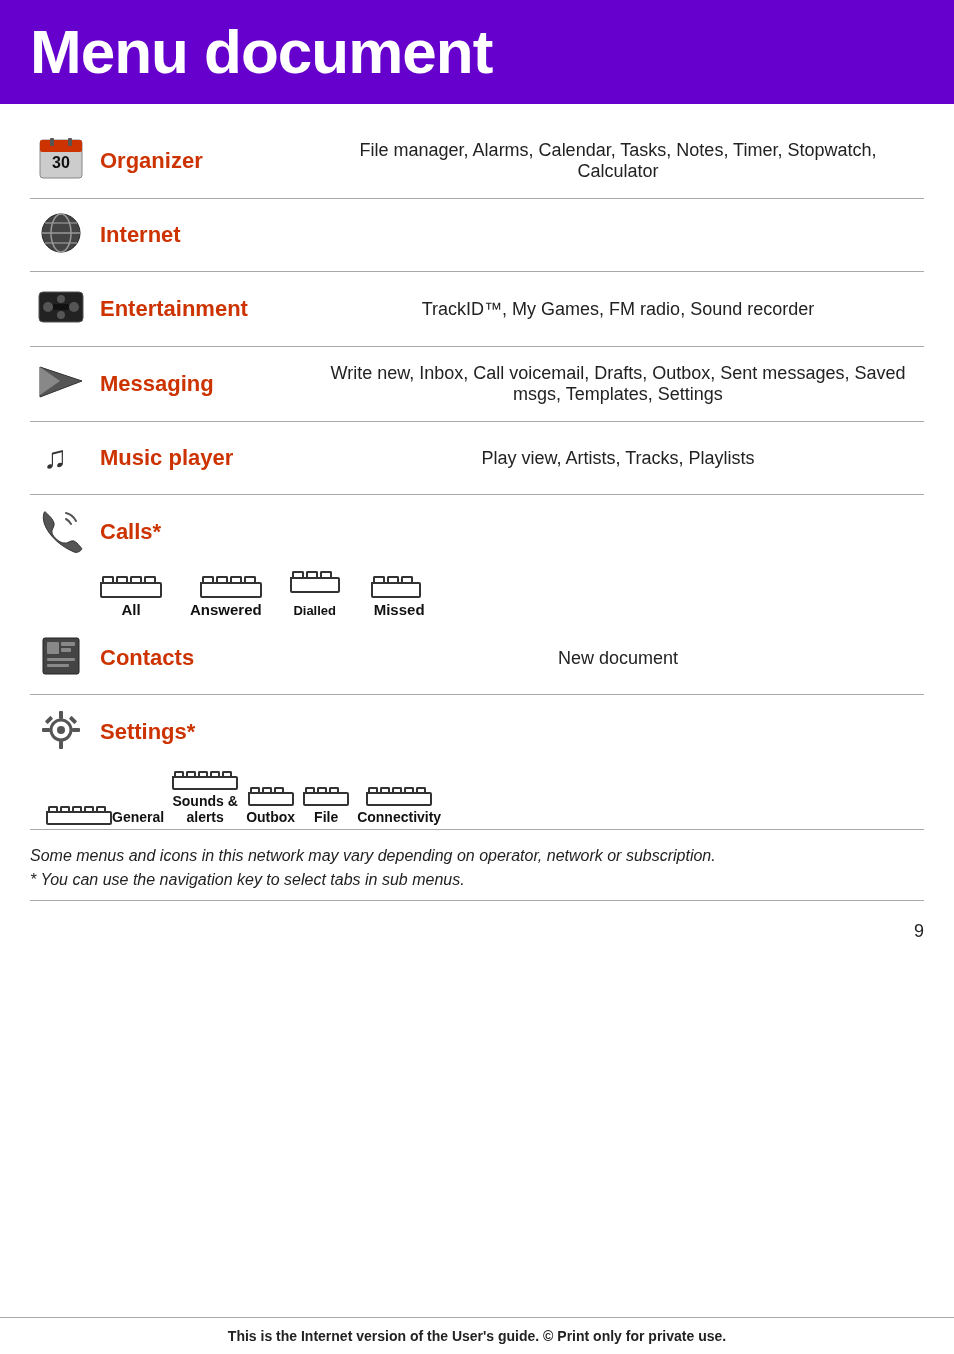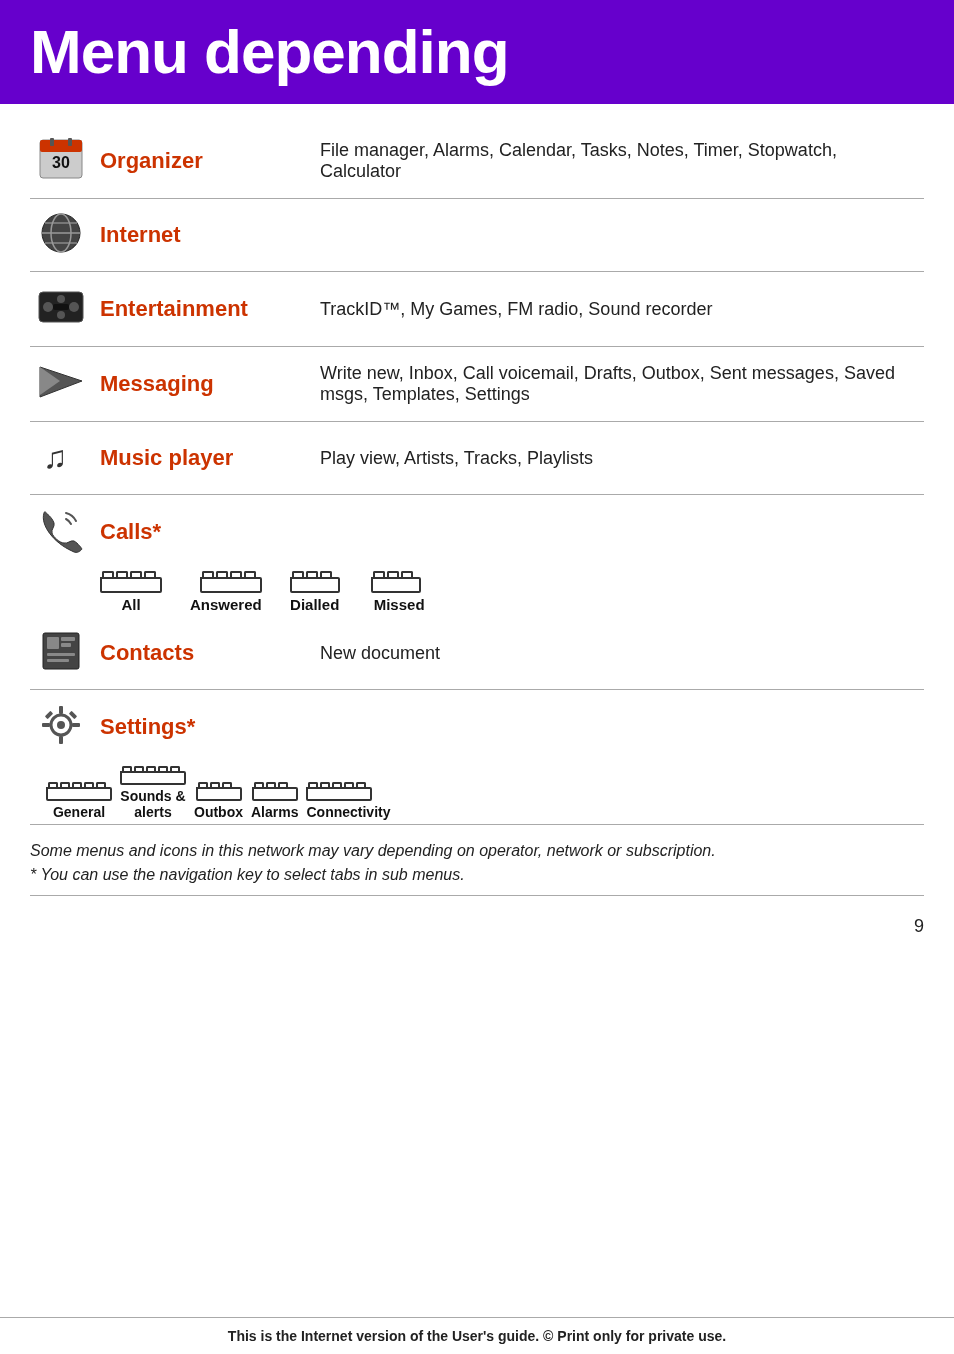--- a/index.html
+++ b/index.html
@@ -56,20 +56,21 @@
     .menu-label {
       color: #cc3300;
       font-size: 22px;
       font-weight: bold;
     }
 
     .desc-cell {
       font-size: 18px;
       color: #222;
       vertical-align: middle;
+      text-align: center;
     }
 
     .page-number {
       text-align: right;
       padding: 20px 30px;
       font-size: 18px;
       color: #222;
     }
 
     .footer-bar {
@@ -82,21 +83,21 @@
       font-size: 14px;
       font-weight: bold;
       color: #222;
       text-align: center;
     }
   </style>
 </head>
 <body>
 
 <div class="header">
-  <h1>Menu depending</h1>
+  <h1>Menu document</h1>
 </div>
 
 <div class="content">
   <table class="menu-table">
 
     <tbody>
         <tr>
       <td class="icon-cell">
         <svg width="46" height="46" viewBox="0 0 46 46">
           <rect x="2" y="4" width="42" height="38" rx="3" fill="#ccc" stroke="#888" stroke-width="1"></rect>
@@ -223,21 +224,21 @@
             <div style="display:flex;gap:2px;margin-bottom:0px;">
               <div style="display:flex;flex-direction:column;align-items:flex-start;">
                 <div style="display:flex;gap:2px;margin-bottom:-2px;padding-left:2px;">
                   <div style="width:12px;height:8px;border:2px solid #333;border-bottom:none;border-radius:2px 2px 0 0;"></div>
                   <div style="width:12px;height:8px;border:2px solid #333;border-bottom:none;border-radius:2px 2px 0 0;"></div>
                   <div style="width:12px;height:8px;border:2px solid #333;border-bottom:none;border-radius:2px 2px 0 0;"></div>
                 </div>
                 <div style="width:50px;height:16px;border:2px solid #333;border-radius:0 2px 2px 2px;background:#fff;"></div>
               </div>
             </div>
-            <span style="font-size:15px;font-weight:bold;color:#111;margin-top:3px;">Dialled</span>
+            <span style="font-size:13px;font-weight:bold;color:#111;margin-top:10px;">Dialled</span>
           </div>
 
           <div style="display:flex;flex-direction:column;align-items:center;">
             <div style="display:flex;gap:2px;margin-bottom:0px;">
               <div style="display:flex;flex-direction:column;align-items:flex-start;">
                 <div style="display:flex;gap:2px;margin-bottom:-2px;padding-left:2px;">
                   <div style="width:12px;height:8px;border:2px solid #333;border-bottom:none;border-radius:2px 2px 0 0;"></div>
                   <div style="width:12px;height:8px;border:2px solid #333;border-bottom:none;border-radius:2px 2px 0 0;"></div>
                   <div style="width:12px;height:8px;border:2px solid #333;border-bottom:none;border-radius:2px 2px 0 0;"></div>
                 </div>
@@ -282,21 +283,21 @@
       </td>
       <td class="label-cell" colspan="2">
         <span class="menu-label">Settings*</span>
       </td>
     </tr>
 
     <tr style="border-bottom:none;">
       <td colspan="3" style="padding: 2px 8px 4px 8px;">
         <div style="display:flex; gap:8px; align-items:flex-end; padding-left: 8px;">
 
-          <div style="display:flex;flex-direction:column;align-items:center;">
+          <div style="display:flex;flex-direction:row;align-items:center;">
             <div style="display:flex;flex-direction:column;align-items:flex-start;">
               <div style="display:flex;gap:2px;margin-bottom:-2px;padding-left:2px;">
                 <div style="width:10px;height:7px;border:2px solid #333;border-bottom:none;border-radius:2px 2px 0 0;"></div>
                 <div style="width:10px;height:7px;border:2px solid #333;border-bottom:none;border-radius:2px 2px 0 0;"></div>
                 <div style="width:10px;height:7px;border:2px solid #333;border-bottom:none;border-radius:2px 2px 0 0;"></div>
                 <div style="width:10px;height:7px;border:2px solid #333;border-bottom:none;border-radius:2px 2px 0 0;"></div>
                 <div style="width:10px;height:7px;border:2px solid #333;border-bottom:none;border-radius:2px 2px 0 0;"></div>
               </div>
               <div style="width:66px;height:14px;border:2px solid #333;border-radius:0 2px 2px 2px;background:#fff;"></div>
             </div>
@@ -332,24 +333,24 @@
 
           <div style="display:flex;flex-direction:column;align-items:center;">
             <div style="display:flex;flex-direction:column;align-items:flex-start;">
               <div style="display:flex;gap:2px;margin-bottom:-2px;padding-left:2px;">
                 <div style="width:10px;height:7px;border:2px solid #333;border-bottom:none;border-radius:2px 2px 0 0;"></div>
                 <div style="width:10px;height:7px;border:2px solid #333;border-bottom:none;border-radius:2px 2px 0 0;"></div>
                 <div style="width:10px;height:7px;border:2px solid #333;border-bottom:none;border-radius:2px 2px 0 0;"></div>
               </div>
               <div style="width:46px;height:14px;border:2px solid #333;border-radius:0 2px 2px 2px;background:#fff;"></div>
             </div>
-            <span style="font-size:14px;font-weight:bold;color:#111;margin-top:3px;">Alarms</span>
-          </div>
-
-          <div style="display:flex;flex-direction:column;align-items:flex-start;">
+            <span style="font-size:14px;font-weight:bold;color:#111;margin-top:3px;">File</span>
+          </div>
+
+          <div style="display:flex;flex-direction:column;align-items:center;">
             <div style="display:flex;flex-direction:column;align-items:flex-start;">
               <div style="display:flex;gap:2px;margin-bottom:-2px;padding-left:2px;">
                 <div style="width:10px;height:7px;border:2px solid #333;border-bottom:none;border-radius:2px 2px 0 0;"></div>
                 <div style="width:10px;height:7px;border:2px solid #333;border-bottom:none;border-radius:2px 2px 0 0;"></div>
                 <div style="width:10px;height:7px;border:2px solid #333;border-bottom:none;border-radius:2px 2px 0 0;"></div>
                 <div style="width:10px;height:7px;border:2px solid #333;border-bottom:none;border-radius:2px 2px 0 0;"></div>
                 <div style="width:10px;height:7px;border:2px solid #333;border-bottom:none;border-radius:2px 2px 0 0;"></div>
               </div>
               <div style="width:66px;height:14px;border:2px solid #333;border-radius:0 2px 2px 2px;background:#fff;"></div>
             </div>

